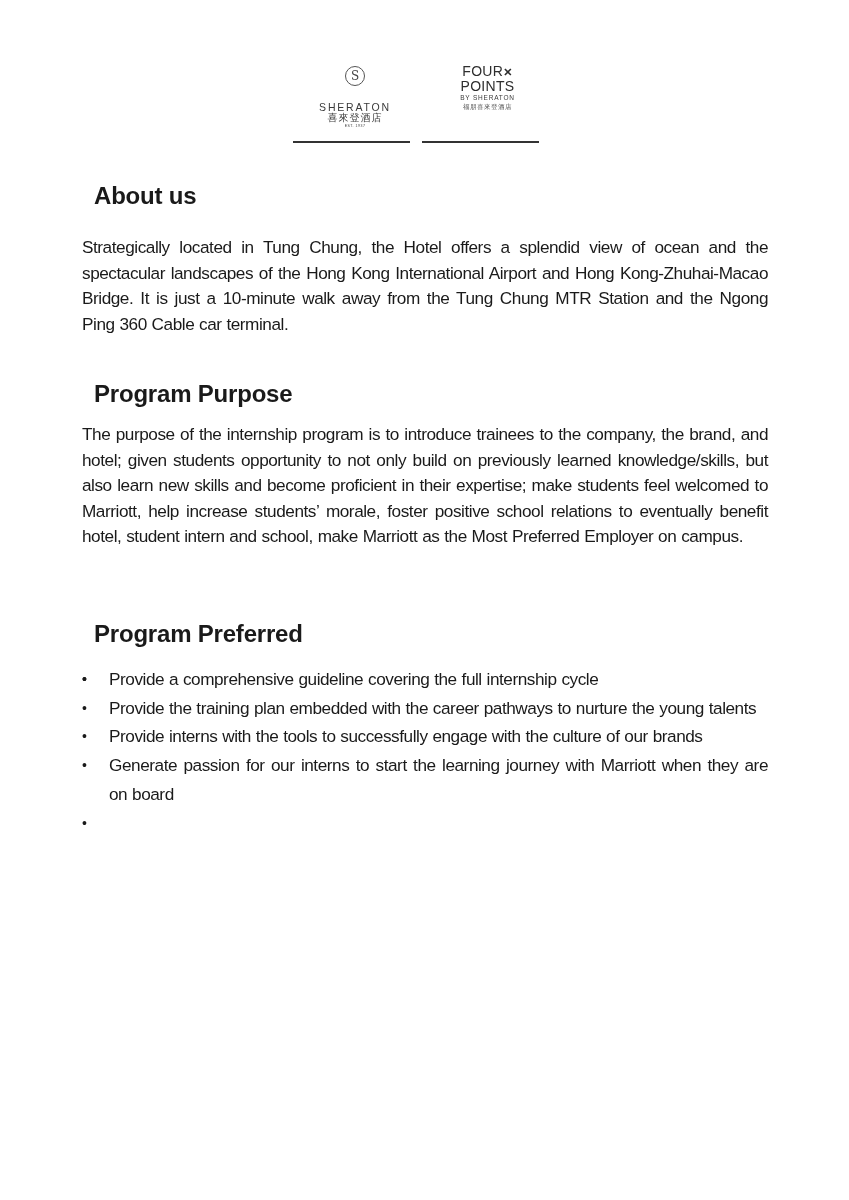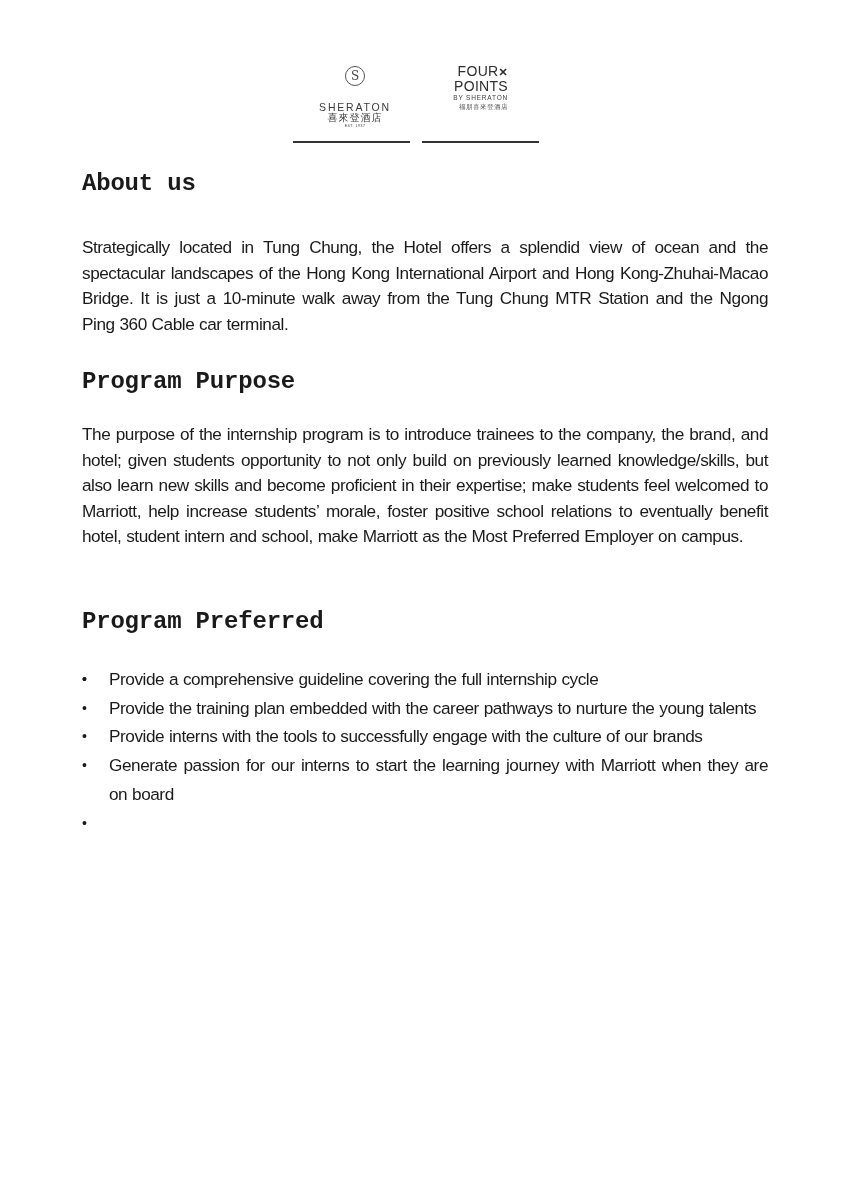--- a/index.html
+++ b/index.html
@@ -6,30 +6,30 @@
     body { width: 849px; height: 1200px; position: relative; overflow: hidden;
            font-family: "Liberation Sans", sans-serif; color: #1a1a1a; }
     .logos { position: absolute; top: 62px; left: 0; width: 849px; height: 90px; }
     .logo { position: absolute; text-align: center; color: #3a3a3a; }
     .sheraton { left: 305px; width: 100px; top: 4px; }
     .emblem { width: 18px; height: 18px; border: 1.5px solid #555; border-radius: 50%;
               margin: 0 auto 2px; font-family: "DejaVu Serif", serif; font-size: 12px; line-height: 18px; color: #444; }
     .sheraton .name { font-size: 10.5px; letter-spacing: 1.8px; line-height: 12px; margin-top: 15px; }
     .sheraton .cn { font-size: 10px; line-height: 10px; letter-spacing: 1px; font-family: "DejaVu Sans", sans-serif; }
     .sheraton .est { font-size: 3.5px; line-height: 6px; letter-spacing: 0.5px; }
-    .fourpoints { left: 433px; width: 75px; top: 2px; text-align: right; }
+    .fourpoints { left: 450px; width: 75px; top: 2px; text-align: center; }
     .fourpoints .four, .fourpoints .points { font-size: 14px; line-height: 14px; letter-spacing: 0.3px; color: #2e2e2e; }
     .fourpoints .mark { font-size: 11px; font-weight: bold; color: #2e2e2e; }
     .fourpoints .by { font-size: 6.5px; letter-spacing: 0.8px; line-height: 9px; }
     .fourpoints .cn { font-size: 6.5px; line-height: 10px; letter-spacing: 0.5px; font-family: Liberation Serif, serif; color: #555; }
     .rule { position: absolute; top: 141px; height: 2px; background: #333; }
     .rule.left { left: 293px; width: 117px; }
     .rule.right { left: 422px; width: 117px; }
     .content { position: absolute; left: 82px; top: 168px; width: 686px; }
-    h2 { font-family: Liberation Mono, monospace; font-size: 24px; font-weight: bold; margin: 0; line-height: 32px; color: #1a1a1a; letter-spacing: -0.2px; }
+    h2 { font-family: Liberation Sans, sans-serif; font-size: 24px; font-weight: bold; margin: 12px; line-height: 32px; color: #1a1a1a; letter-spacing: -0.2px; }
     p { font-size: 17.2px; line-height: 25.5px; margin: 0; text-align: justify; letter-spacing: -0.45px; word-spacing: 0.5px; }
     .h-about { position: absolute; top: 0; }
     .p-about { position: absolute; top: 67px; width: 686px; }
     .h-purpose { position: absolute; top: 198px; }
     .p-purpose { position: absolute; top: 254px; width: 686px; }
     .h-objectives { position: absolute; top: 438px; }
     ul.objectives { position: absolute; top: 497px; left: 0; width: 686px; margin: 0; padding: 0; list-style: none; }
     ul.objectives li { position: relative; padding-left: 27px; font-size: 17.2px; line-height: 28.7px; text-align: justify; letter-spacing: -0.45px; word-spacing: 0.5px; }
     ul.objectives li .bullet { position: absolute; left: 0; top: 0; font-size: 14px; }
   </style>

